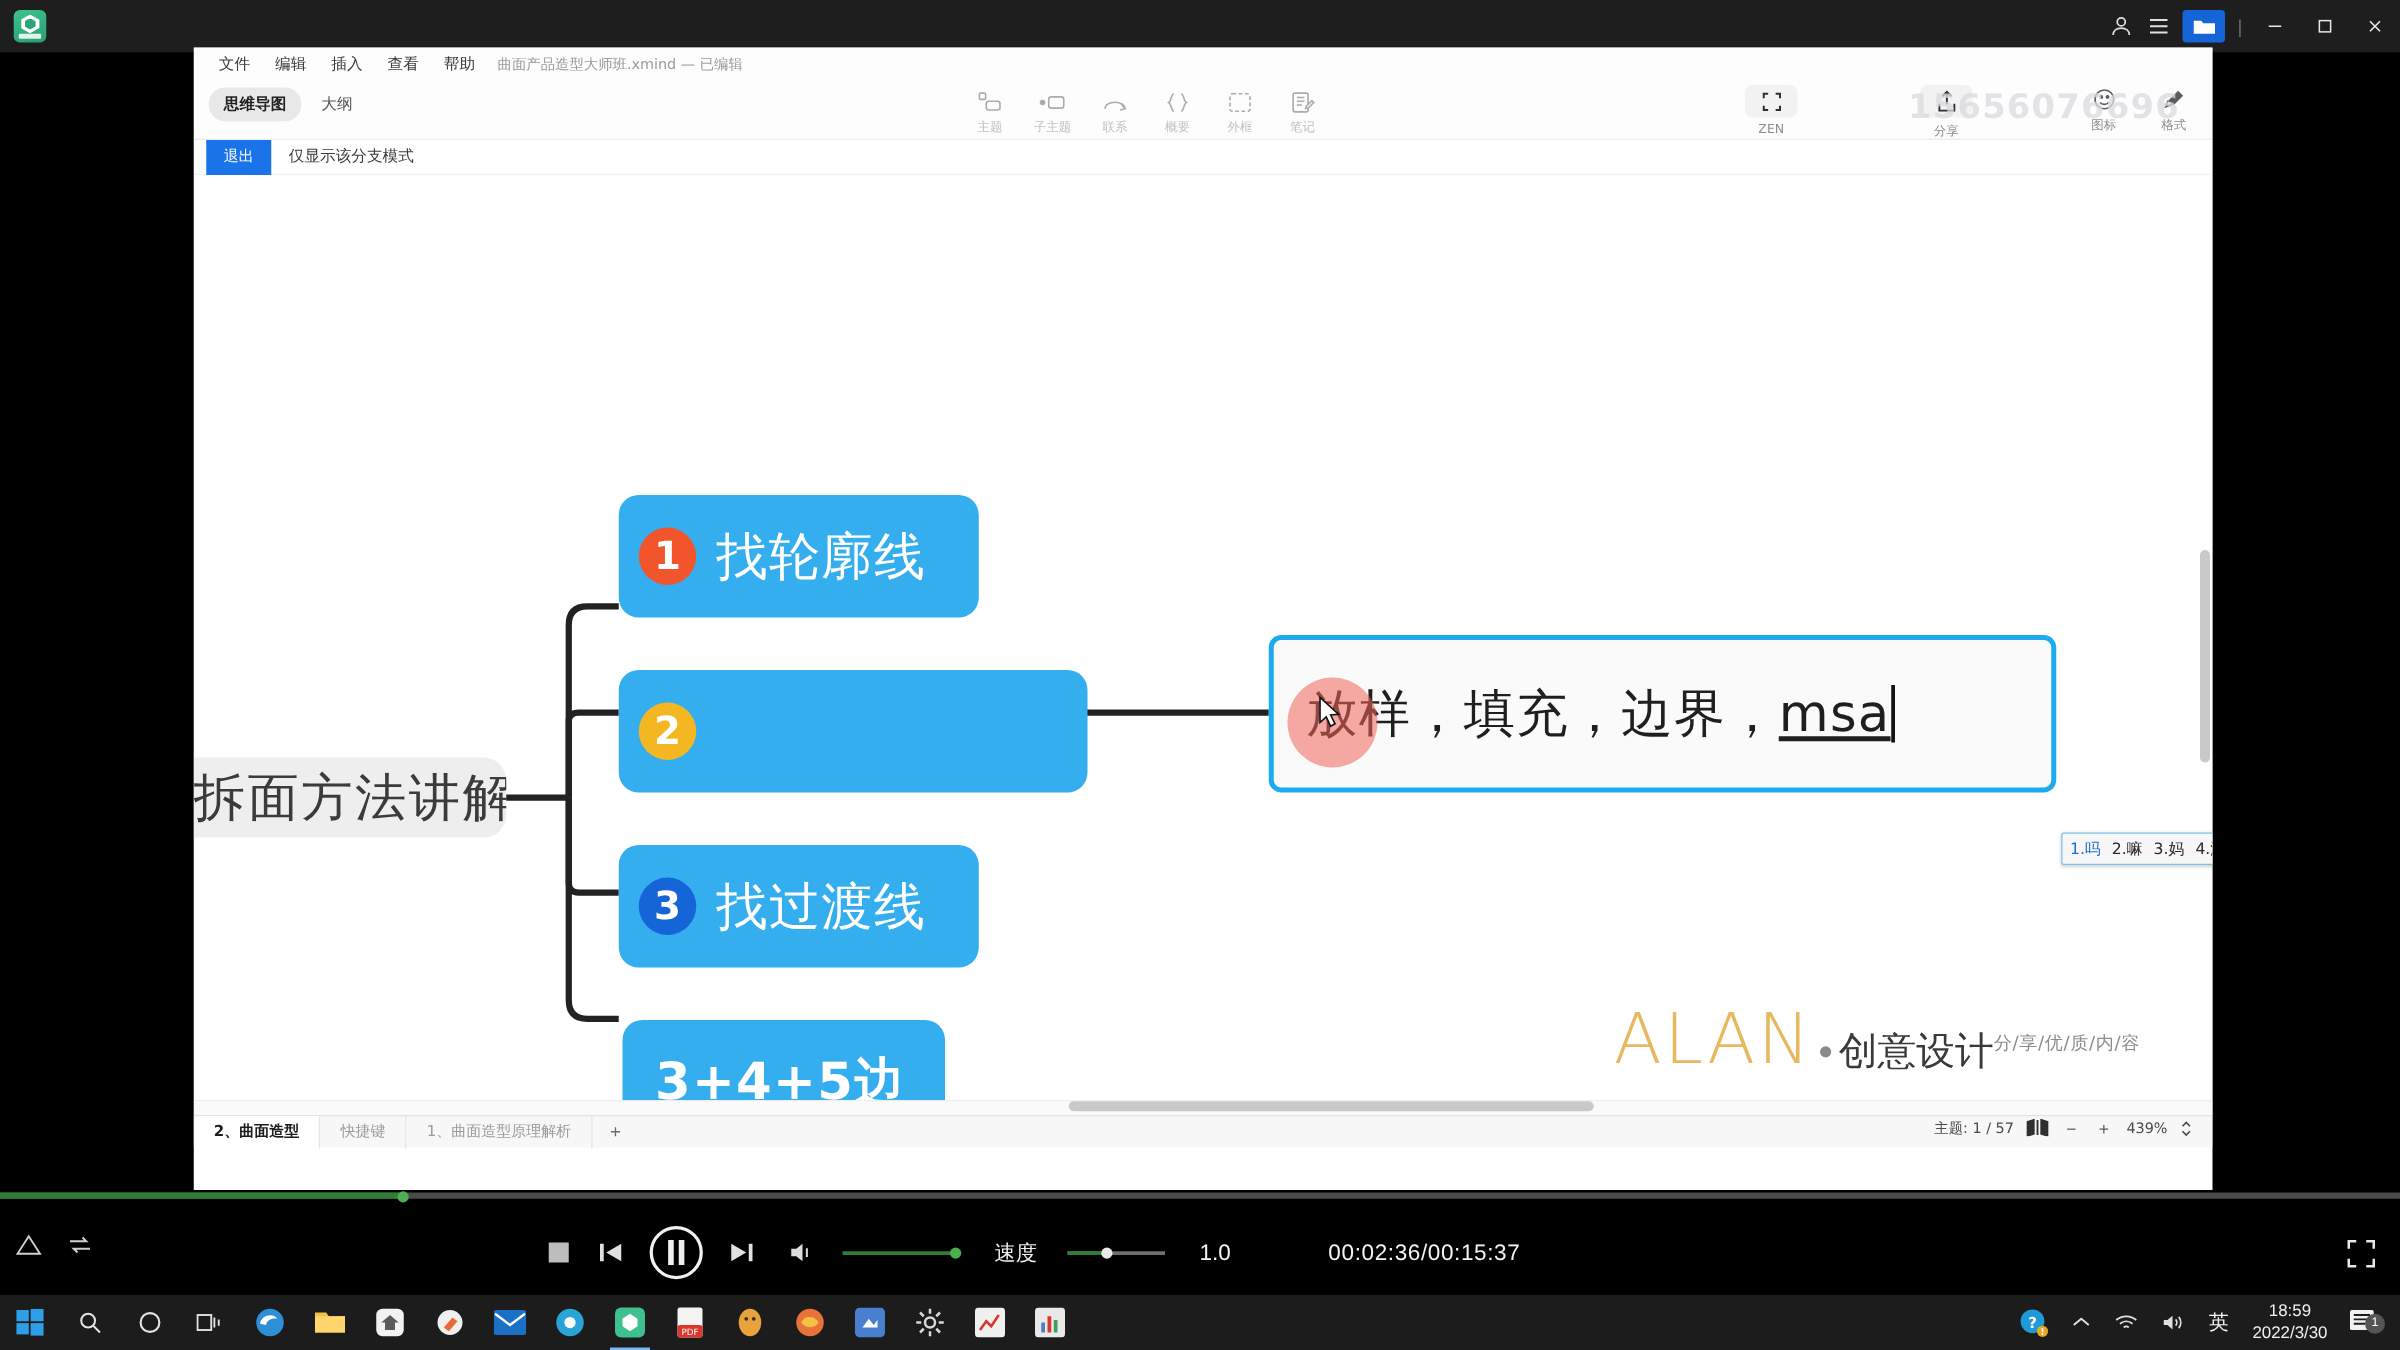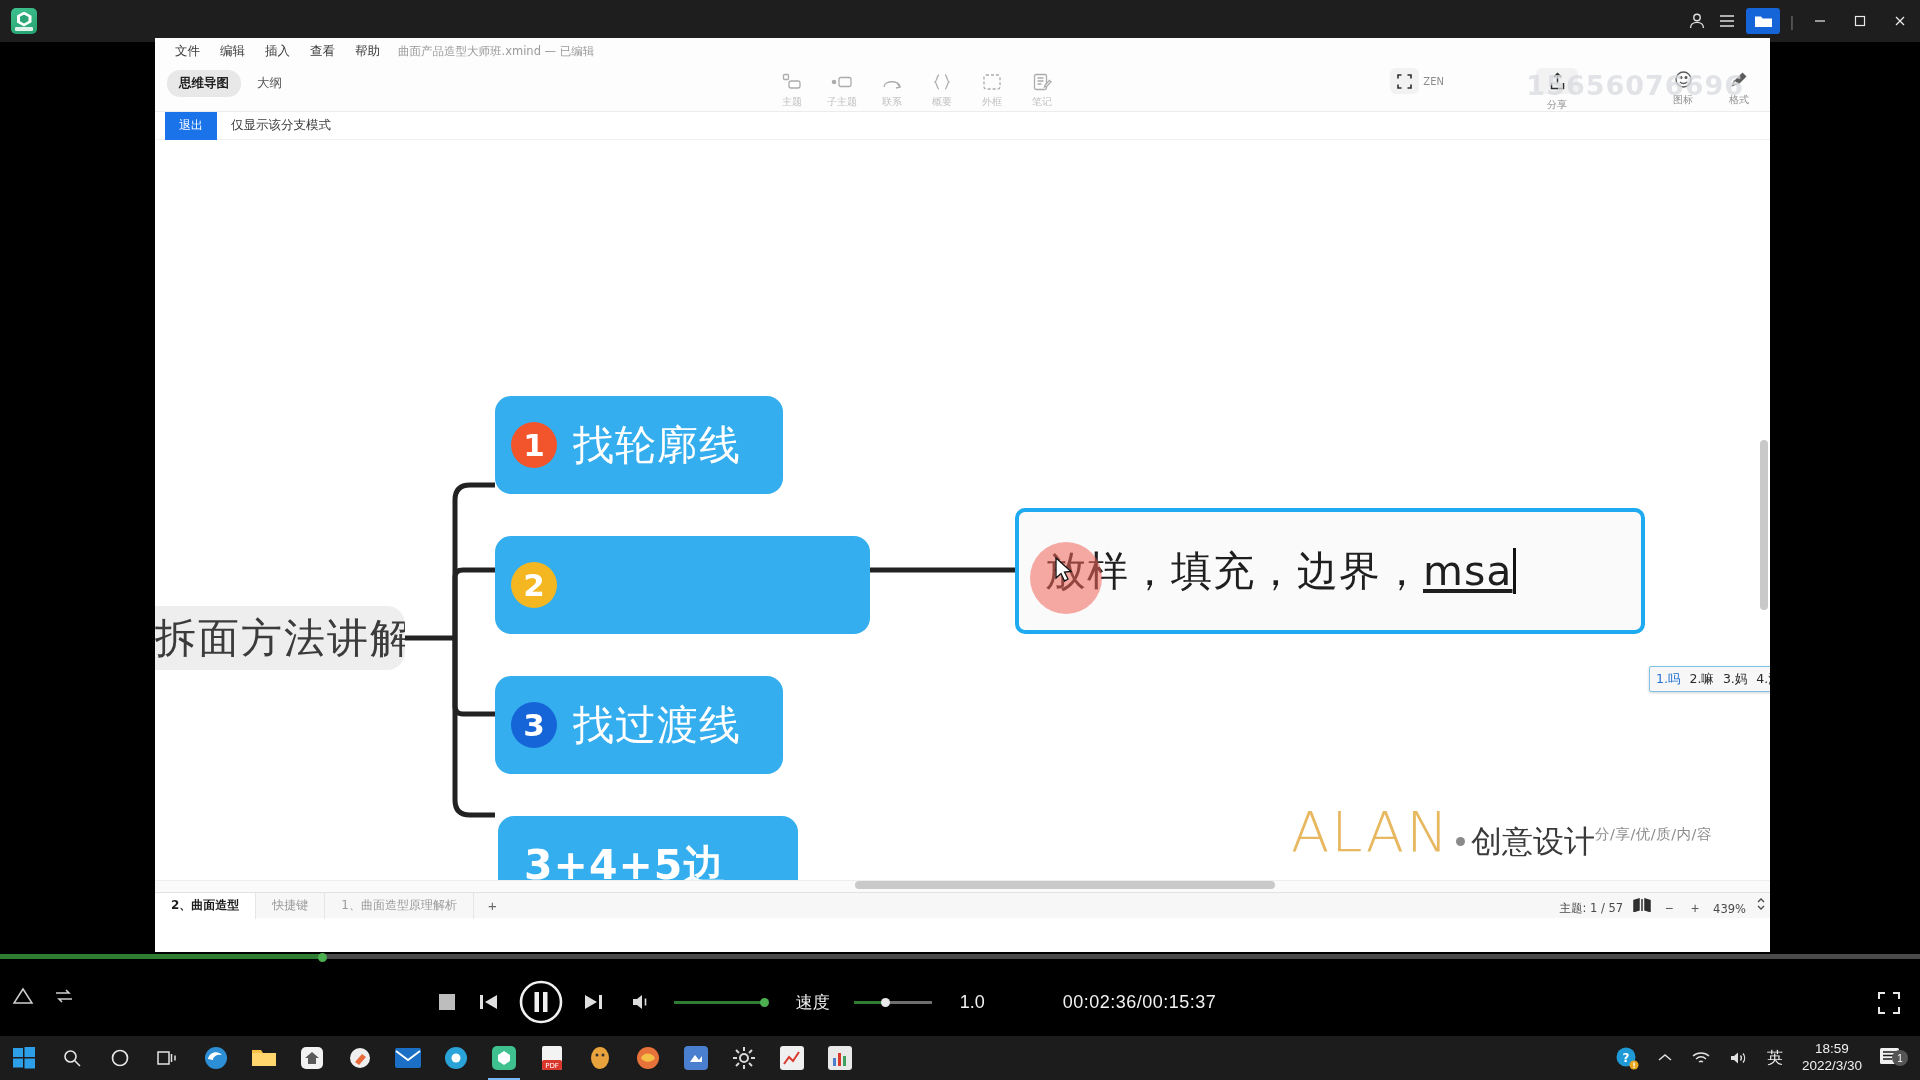--- a/index.html
+++ b/index.html
@@ -86,21 +86,21 @@
 
   .tool-group { position:absolute; left: 612px; top: 2px; display:flex; gap: 0; }
   .tool {
     width: 50px; display:flex; flex-direction:column; align-items:center; gap:3px;
     padding-top: 6px; opacity:.55;
   }
   .tool .glyph { height: 20px; display:flex; align-items:center; justify-content:center; }
   .tool .tlabel { font-size: 10px; color:#8d8d8d; font-family:"DejaVu Sans", sans-serif; white-space:nowrap; }
 
   .zen { position:absolute; left: 1235px; top: 4px; width: 54px;
-    display:flex; flex-direction:row; align-items:center; gap:4px; }
+    display:flex; flex-direction:column; align-items:center; gap:4px; }
   .share { position:absolute; left: 1375px; top: 4px; width: 54px;
     display:flex; flex-direction:column; align-items:center; gap:4px; }
   .zen .glyph, .share .glyph {
     width: 42px; height: 26px; background:#f2f2f2; border-radius:6px;
     display:flex; align-items:center; justify-content:center; color:#333;
   }
   .zen .tlabel, .share .tlabel { font-size:10px; color:#8d8d8d; font-family:"DejaVu Sans", sans-serif; }
 
   .right-tools { position:absolute; right: 10px; top: 4px; display:flex; gap: 14px; }
   .rt { width: 42px; display:flex; flex-direction:column; align-items:center; gap:3px; }
@@ -197,21 +197,21 @@
     height: 26px; background:#f7f7f7; border-top:1px solid #e2e2e2;
     display:flex; align-items:center; position:relative;
   }
   .sheet-tab {
     font-size: 12px; padding: 0 16px; height: 26px; display:flex; align-items:center;
     color:#9b9b9b; font-family:"DejaVu Sans", sans-serif; border-right:1px solid #e6e6e6;
     white-space:nowrap;
   }
   .sheet-tab.active { background:#fff; color:#1d1d1d; font-weight: bold; }
   .sheet-add { font-size: 15px; color:#6b6b6b; padding: 0 14px; }
-  .status-right { margin-left:auto; display:flex; align-items:flex-end; gap: 10px; padding-right: 4px; }
+  .status-right { margin-left:auto; display:flex; align-items:flex-start; gap: 10px; padding-right: 16px; }
   .status-right .item { font-size: 11.5px; color:#4a4a4a; font-family:"DejaVu Sans", sans-serif; white-space:nowrap; }
   .zbtn { font-size: 14px; color:#5a5a5a; width: 16px; text-align:center; }
 
   
   .playerbar { position:absolute; left:0; top:952px; width:1920px; height:84px; background:#000; }
   .progress-track {
     position:absolute; left: 0; top: 2px; width: 1920px; height: 5px; background:#4a4a4a;
   }
   .progress-fill { position:absolute; left:0; top:0; height:5px; width: 320px; background:#2e7d32; }
   .progress-knob {
@@ -453,21 +453,21 @@
 
         <div class="node" style="left:340px; top:396px; width:375px; height:98px;">
           <div class="badge" style="background:#f5b721">2</div>
         </div>
 
         <div class="node" style="left:340px; top:536px; width:288px; height:98px;">
           <div class="badge" style="background:#1565d8">3</div>
           <div class="ntext">找过渡线</div>
         </div>
 
-        <div class="node plain" style="left:343px; top:676px; width:300px; height:98px;">
+        <div class="node plain" style="left:343px; top:676px; width:258px; height:98px;">
           <div class="ntext">3+4+5边</div>
         </div>
 
         <div class="editbox" style="left:860px; top:368px; width:630px; height:126px;">
           <div class="etext">
             <span>放样，填充，边界，</span><span class="ime-comp">msa</span><span class="caret"></span>
           </div>
         </div>
 
         <div class="cursor-blob" style="left:875px; top:402px;"></div>

